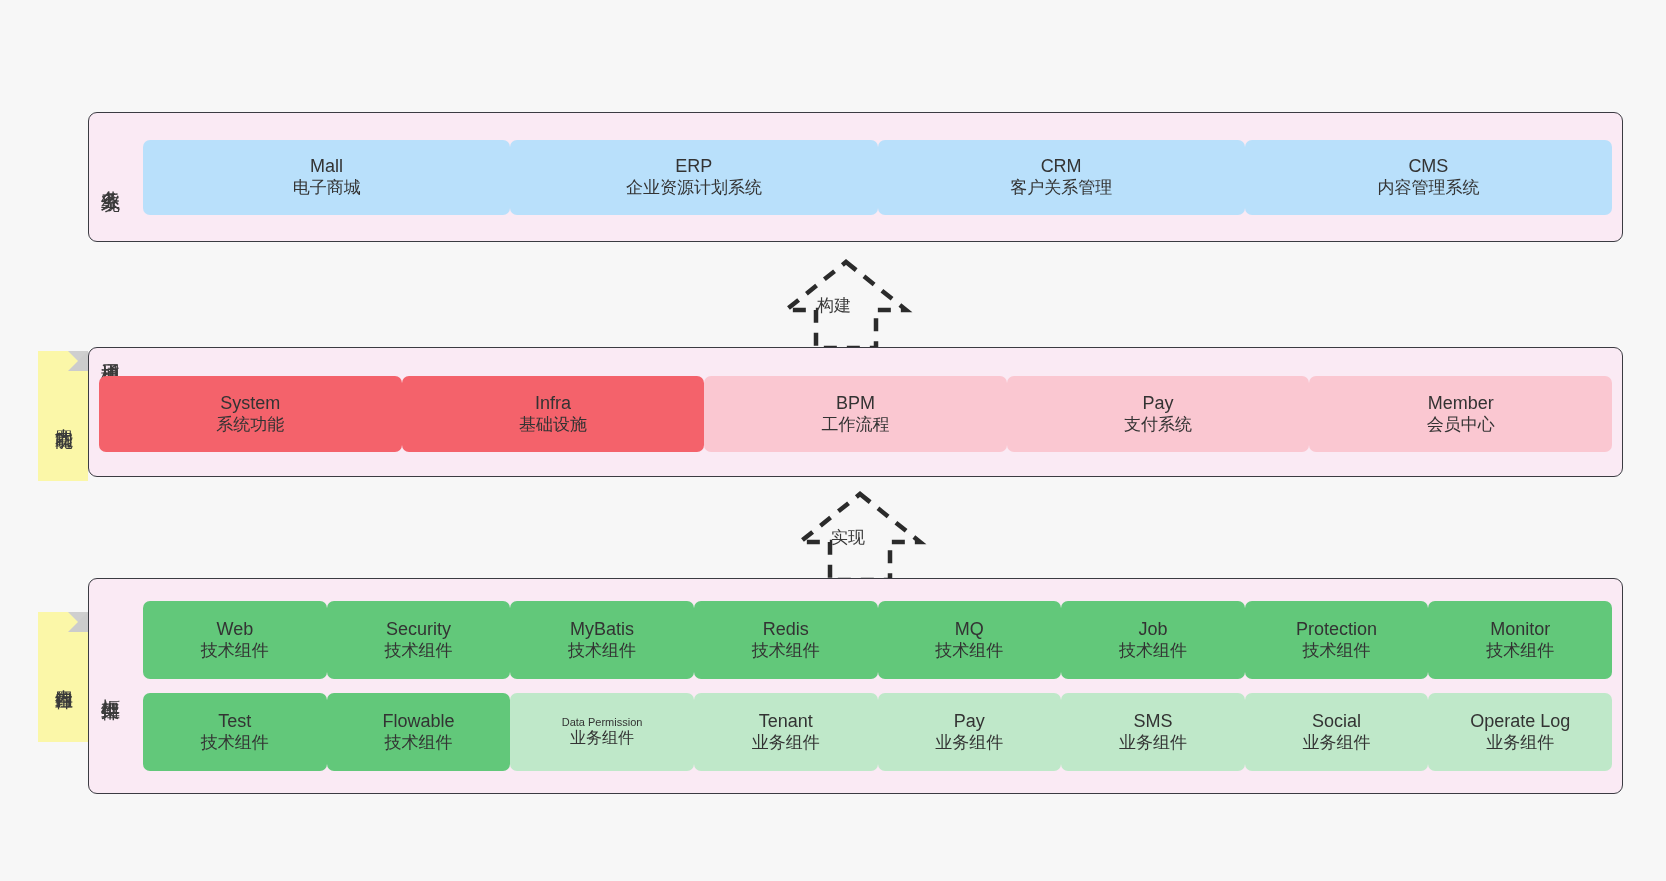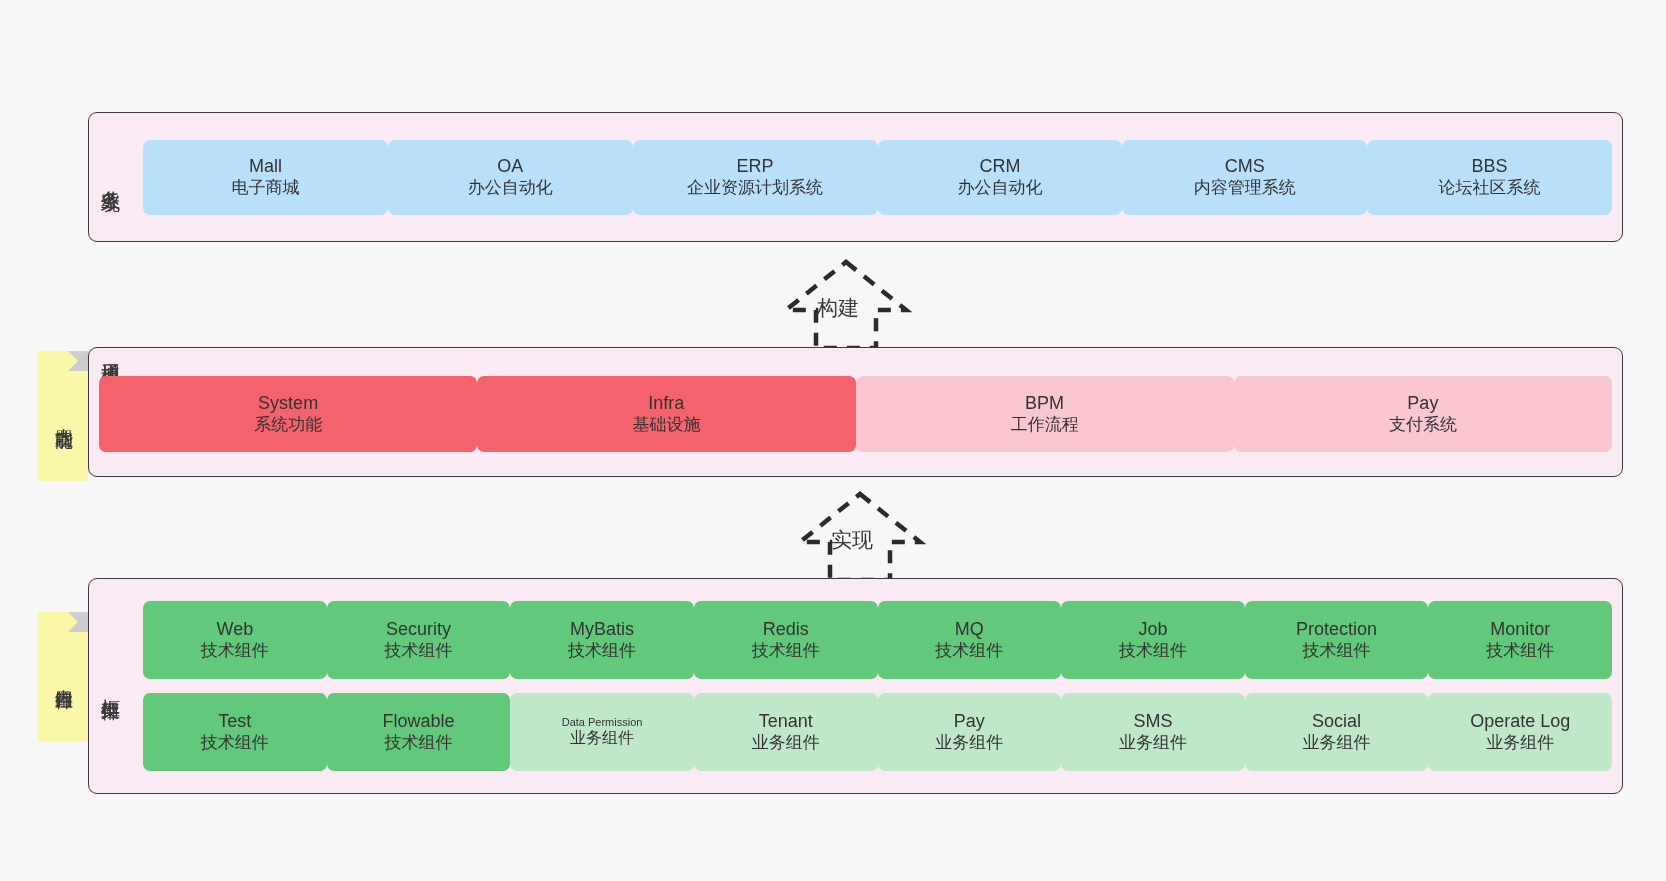--- a/index.html
+++ b/index.html
@@ -128,21 +128,21 @@
     border-top:20px solid #cfcfcf;
   }
   .note-func{left:38px;top:351px;height:130px;}
   .note-comp{left:38px;top:612px;height:130px;}
 
   
   .arrow{position:absolute;}
   .arrow svg{display:block;overflow:visible;}
   .arrow-label{
     position:absolute;
-    font-size:21px;
+    font-size:17px;
     color:#3a3a3a;
     background:transparent;
     white-space:nowrap;
     user-select:none;
   }
   .arrow-build{left:756px;top:258px;width:180px;height:92px;}
   .arrow-impl{left:770px;top:490px;width:180px;height:92px;}
 </style>
 </head>
 <body>
@@ -152,44 +152,36 @@
   <div class="layer layer-biz">
     <div class="layer-title">业务系统</div>
     <div class="layer-body">
       <div class="row">
 
         <div class="node n-blue">
           <span class="en">Mall</span>
           <span class="cn">电子商城</span>
         </div>
 
-        <div class="node n-blue">
-          <span class="en">OA</span>
-          <span class="cn">办公自动化</span>
-        </div>
 
         <div class="node n-blue">
           <span class="en">ERP</span>
           <span class="cn">企业资源计划系统</span>
         </div>
 
         <div class="node n-blue">
           <span class="en">CRM</span>
-          <span class="cn">办公自动化</span>
+          <span class="cn">客户关系管理</span>
         </div>
 
         <div class="node n-blue">
           <span class="en">CMS</span>
           <span class="cn">内容管理系统</span>
         </div>
 
-        <div class="node n-blue">
-          <span class="en">BBS</span>
-          <span class="cn">论坛社区系统</span>
-        </div>
 
       </div>
     </div>
   </div>
 
   <div class="arrow arrow-build">
     <svg width="180" height="92" viewBox="0 0 180 92" fill="none">
       <path d="M90 4 L150 52 L120 52 L120 90 L60 90 L60 52 L30 52 Z" stroke="#2b2b2b" stroke-width="4.5" stroke-dasharray="13 10" stroke-linejoin="miter" fill="none"></path>
     </svg>
     <span class="arrow-label" style="left:61px;top:36px;">构建</span>
@@ -213,20 +205,24 @@
         <div class="node n-pink">
           <span class="en">BPM</span>
           <span class="cn">工作流程</span>
         </div>
 
         <div class="node n-pink">
           <span class="en">Pay</span>
           <span class="cn">支付系统</span>
         </div>
 
+        <div class="node n-pink">
+          <span class="en">Member</span>
+          <span class="cn">会员中心</span>
+        </div>
 
 
       </div>
     </div>
   </div>
 
   <div class="note note-func">
     <span class="note-fold"></span>
     <span>内置功能</span>
   </div>

